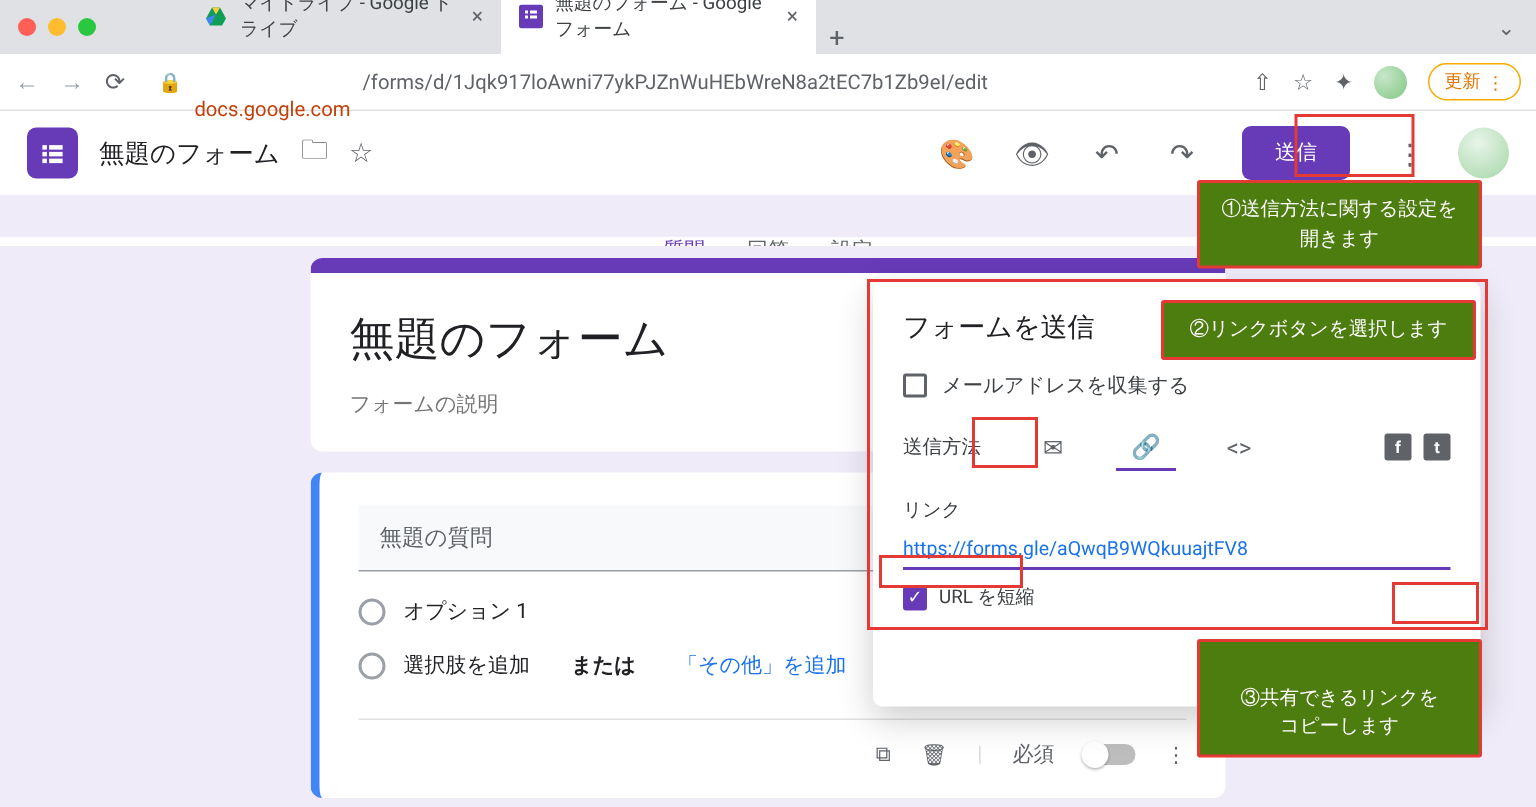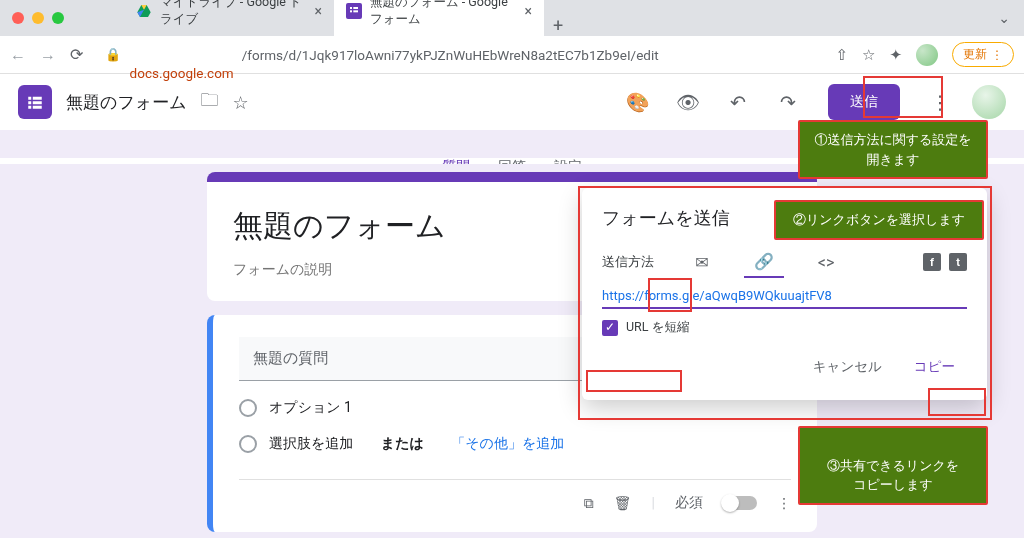--- a/index.html
+++ b/index.html
@@ -202,30 +202,35 @@
       <span style="color:#dadce0">|</span>
       <span>必須</span>
       <div class="toggle"></div>
       <span>⋮</span>
     </div>
   </div>
 </div>
 
 <div class="dialog">
   <h3>フォームを送信</h3>
+  <div class="chk-row">
+    <div class="chk"></div>
+    <span>メールアドレスを収集する</span>
+  </div>
   <div class="sendvia">
     <span class="lbl">送信方法</span>
     <div class="sv-ic">✉</div>
     <div class="sv-ic active">🔗</div>
     <div class="sv-ic">&lt;&gt;</div>
     <div class="soc">
       <div class="sq">f</div>
       <div class="sq">t</div>
     </div>
   </div>
+  <div class="link-label">リンク</div>
   <div class="link-val">https://forms.gle/aQwqB9WQkuuajtFV8</div>
   <div class="shorten-row">
     <div class="chk on"></div>
     <span>URL を短縮</span>
   </div>
   <div class="dialog-actions">
     <div class="txt-btn">キャンセル</div>
     <div class="copy-btn">コピー</div>
   </div>
 </div>

